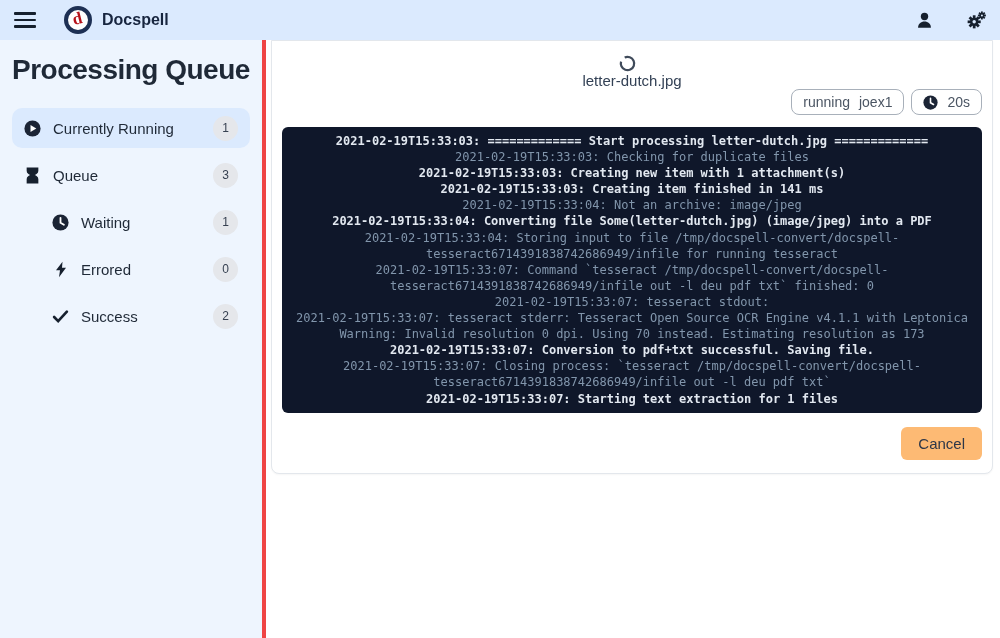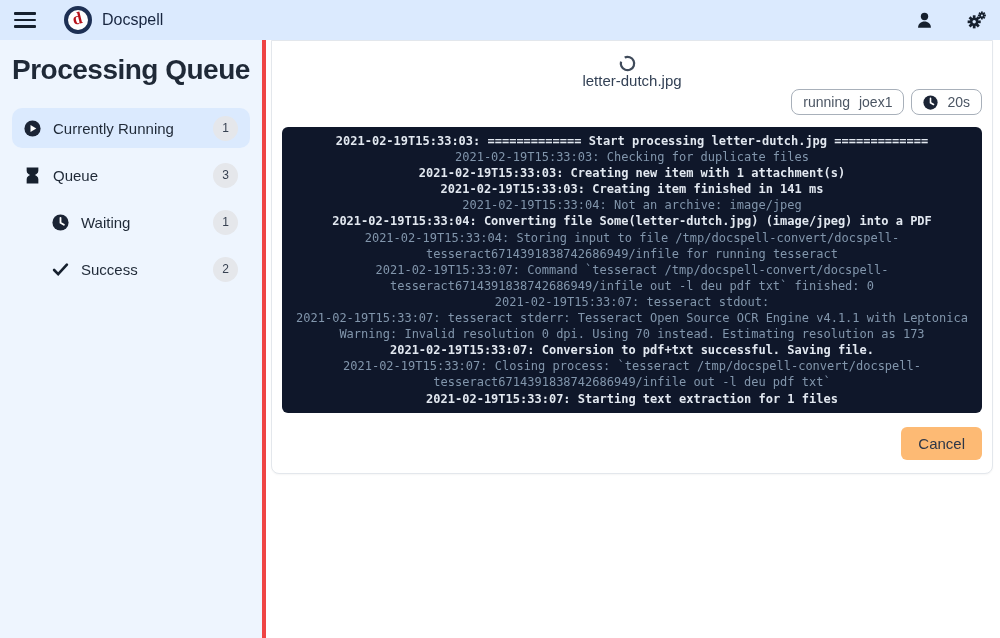--- a/index.html
+++ b/index.html
@@ -5,21 +5,21 @@
   * { box-sizing: border-box; margin: 0; padding: 0; }
   html,body { width:1000px; height:638px; overflow:hidden; }
   body { font-family:"Liberation Sans", sans-serif; background:#ffffff; color:#1f2937; }
 
   
   .navbar { height:40px; background:#dbeafe; display:flex; align-items:center; padding:0 14px; gap:14px; }
   .hamburger { width:22px; height:16px; display:flex; flex-direction:column; justify-content:space-between; cursor:pointer; margin-right:14px; }
   .hamburger span { display:block; height:2.6px; background:#16202e; border-radius:1px; }
   .logo { width:28px; height:28px; border-radius:50%; background:#ffffff; border:4px solid #1d3054; display:flex; align-items:center; justify-content:center; }
   .logo b { color:#b5121b; font-family:"Liberation Serif", serif; font-size:17px; font-weight:bold; transform:rotate(-14deg) translateY(-1px); }
-  .app-title { font-weight:normal; font-size:16px; color:#17253f; margin-left:-4px; }
+  .app-title { font-weight:bold; font-size:16px; color:#17253f; margin-left:-4px; }
   .nav-spacer { flex:1; }
   .nav-icon { width:20px; height:20px; cursor:pointer; display:flex; align-items:center; justify-content:center; }
   .nav-icon + .nav-icon { margin-left:18px; }
 
   
   .layout { display:flex; height:598px; }
   .sidebar { width:266px; background:#eef5fe; border-right:4px solid #ef4444; padding:10px 12px; flex-shrink:0; }
   .page-title { font-size:28px; font-weight:bold; color:#1f2937; letter-spacing:-0.5px; margin:4px 0 22px 0; }
 
   .sitem { display:flex; align-items:center; height:40px; padding:0 12px; border-radius:10px; margin-bottom:7px; cursor:pointer; }
@@ -125,20 +125,30 @@
         <svg width="17" height="17" viewBox="0 0 16 16">
             <circle cx="8" cy="8" r="7.6" fill="#1b2435"></circle>
             <path d="M8 3.6 v4.6 l3.2 1.9" stroke="#ffffff" stroke-width="1.7" fill="none" stroke-linecap="round"></path>
           </svg>
       </span>
       <span class="slabel">Waiting</span>
       <span class="sspacer"></span>
       <span class="scount">1</span>
     </div>
 
+    <div class="sitem indent">
+      <span class="sicon">
+        <svg width="14" height="17" viewBox="0 0 14 16">
+            <polygon points="8.5,0.3 2,8.7 6,8.7 5,15.7 12,6.3 8,6.3" fill="#16202e"></polygon>
+          </svg>
+      </span>
+      <span class="slabel">Errored</span>
+      <span class="sspacer"></span>
+      <span class="scount">0</span>
+    </div>
 
     <div class="sitem indent">
       <span class="sicon">
         <svg width="17" height="15" viewBox="0 0 16 14">
             <path d="M2 7.5 l3.8 3.8 L14 2.5" stroke="#16202e" stroke-width="2.5" fill="none" stroke-linecap="round"></path>
           </svg>
       </span>
       <span class="slabel">Success</span>
       <span class="sspacer"></span>
       <span class="scount">2</span>

